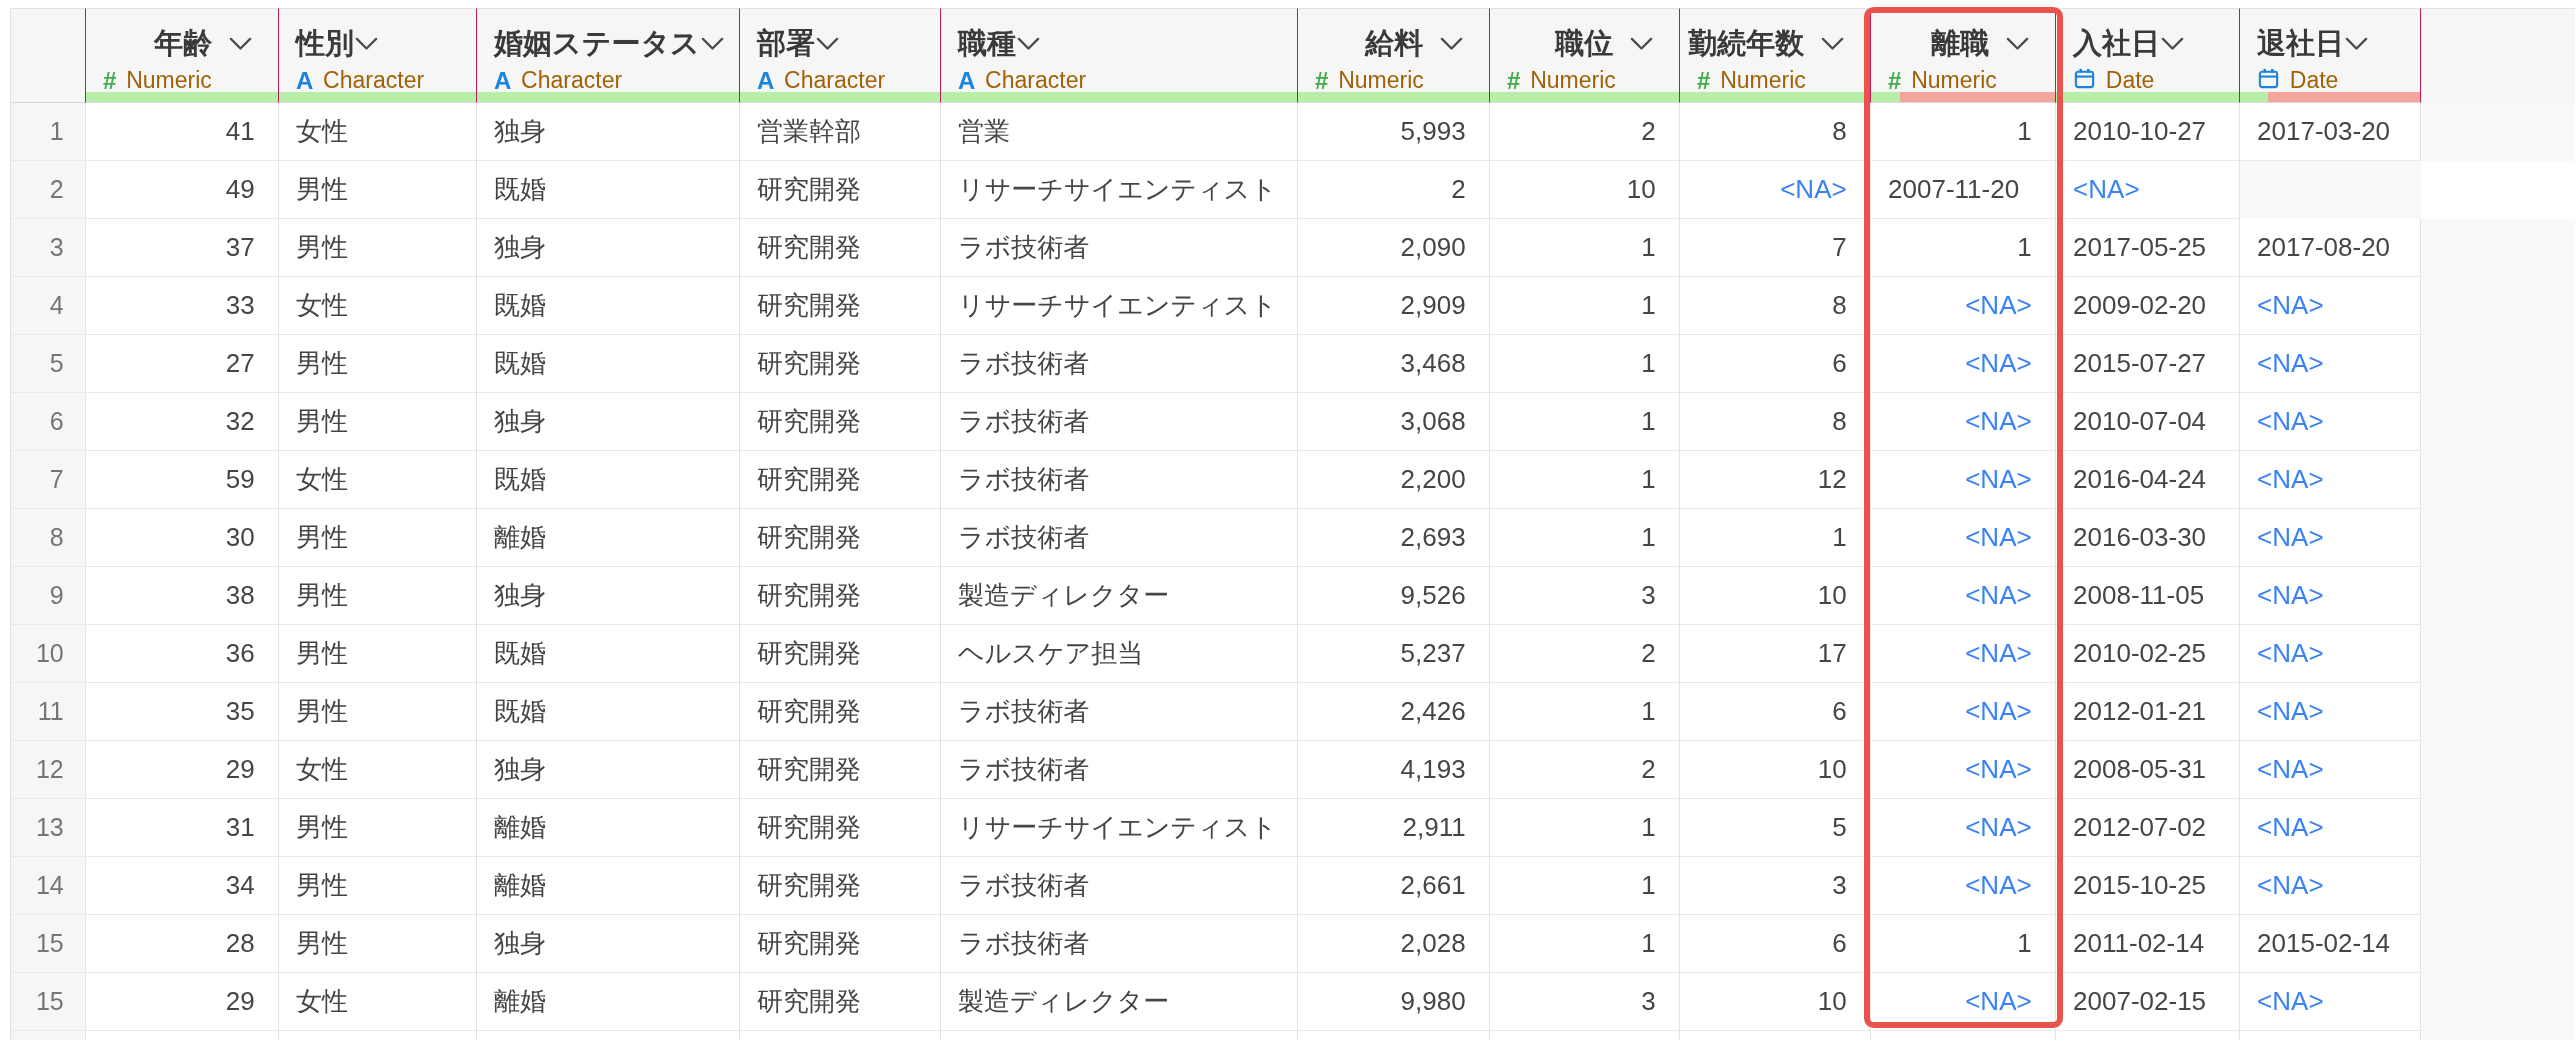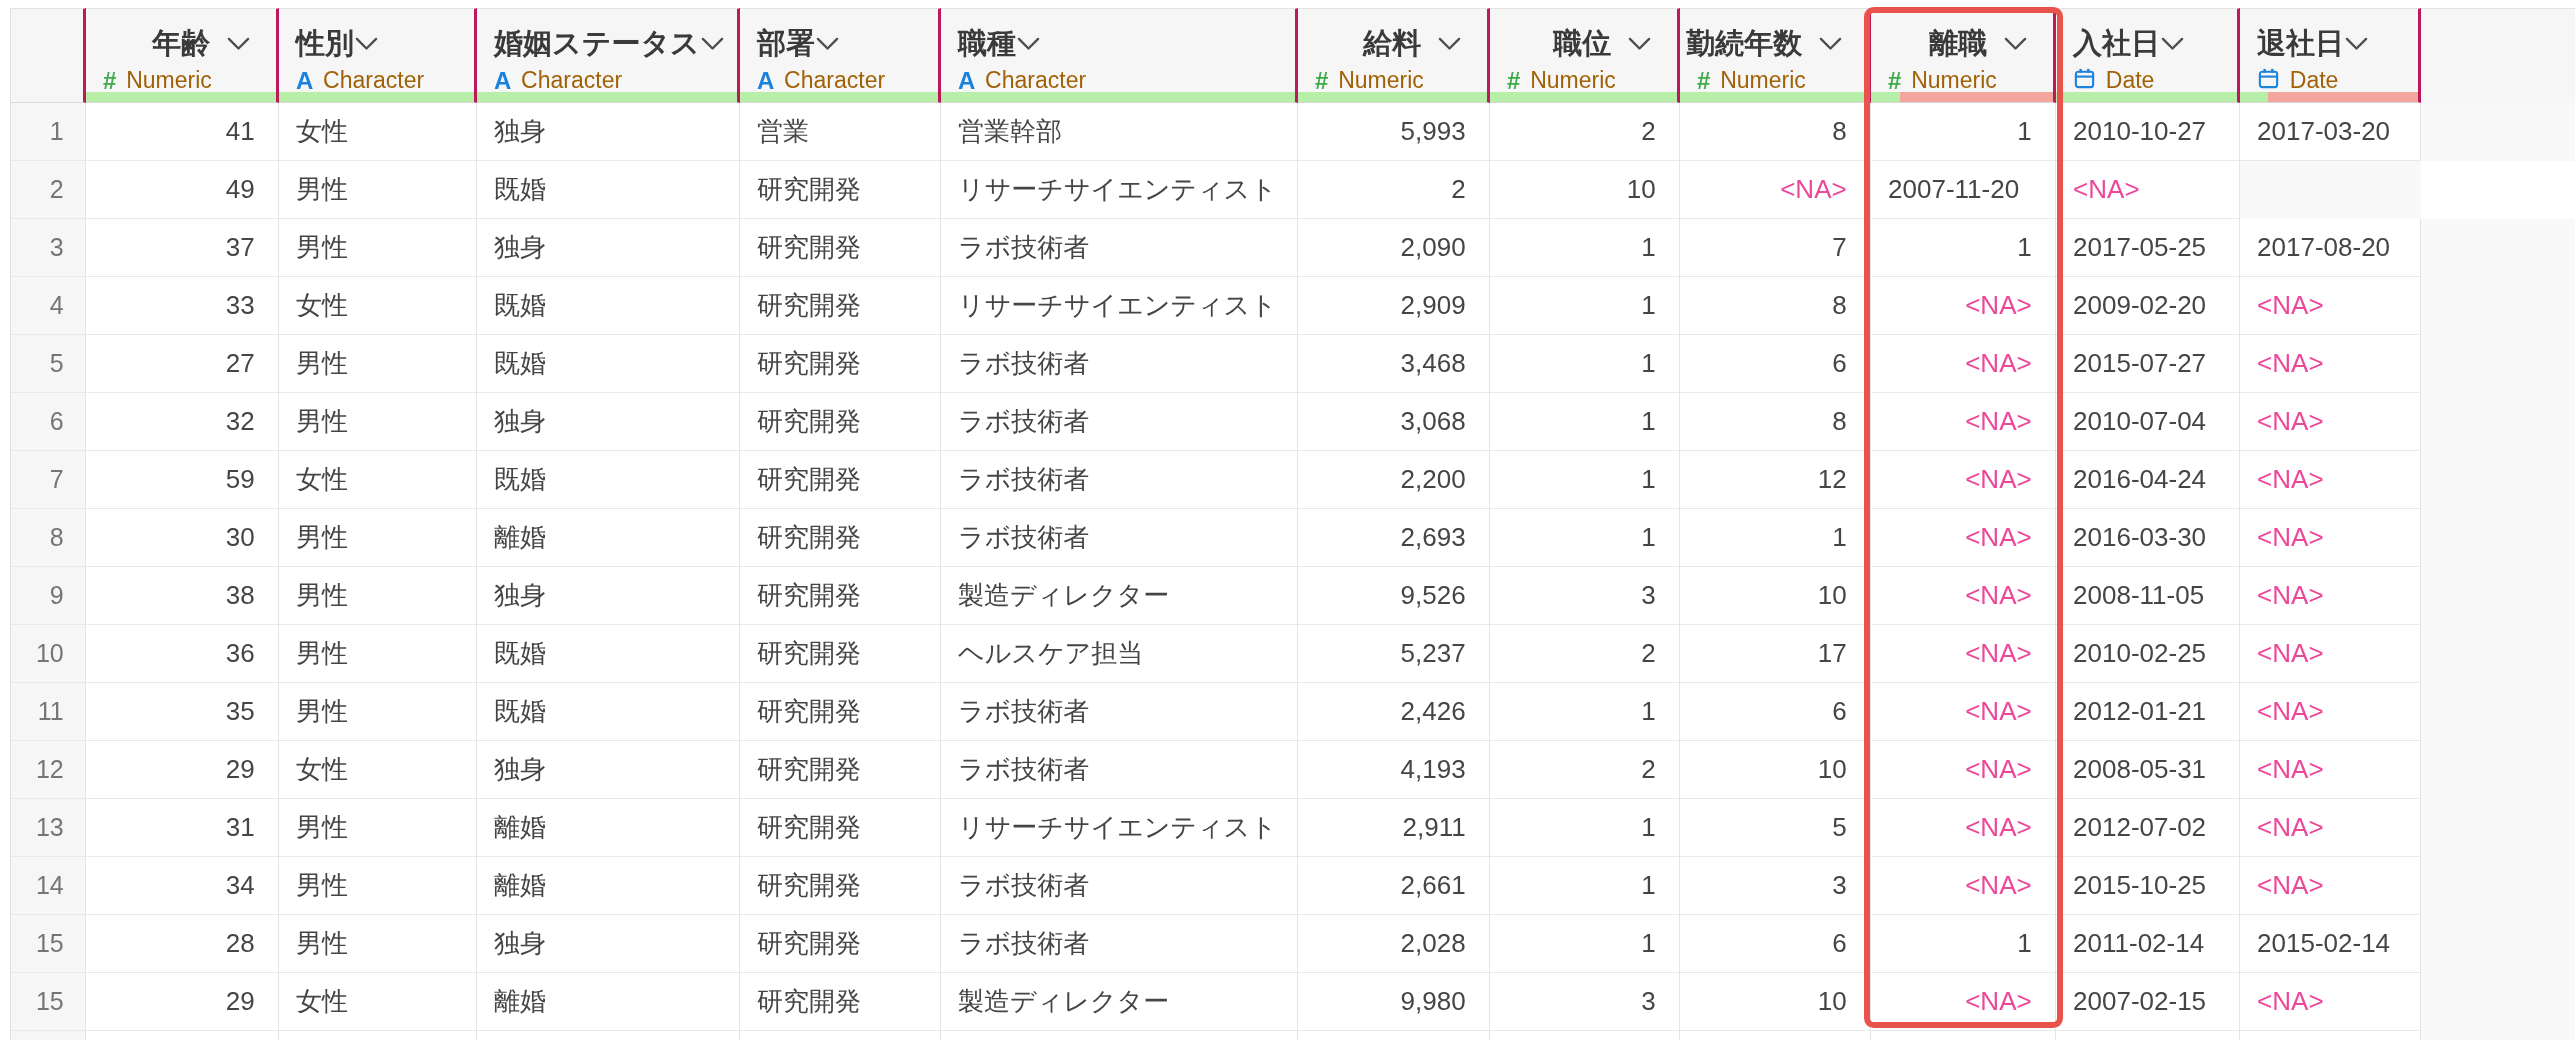--- a/index.html
+++ b/index.html
@@ -3,42 +3,42 @@
 <meta charset="utf-8">
 <style>
   html,body{margin:0;padding:0;background:#ffffff;}
   body{font-family:"Liberation Sans","DejaVu Sans",sans-serif;}
   .stage{position:relative;width:2576px;height:1041px;background:#ffffff;overflow:hidden;}
   .grid{display:grid;grid-template-columns:76px 193px 198px 263px 201px 357px 192px 190px 191px 185px 184px 181px 154px;margin-left:9.7px;}
   .header-row{margin-top:7.7px;height:95px;}
   .row{height:58px;}
 
   
-  .hc{position:relative;background:#f6f6f6;border-top:1px solid #e2e2e2;border-right:3px solid #be185d;border-bottom:1px solid #d9d9d9;box-sizing:border-box;padding:14.5px 25px 0 17.4px;}
+  .hc{position:relative;background:#f6f6f6;border-top:1px solid #e2e2e2;border-right:1px solid #be185d;border-bottom:1px solid #d9d9d9;box-sizing:border-box;padding:14.5px 25px 0 17.4px;}
   .hc.corner{border-left:1px solid #e2e2e2;}
   .hc.spacer{border-right:none;border-bottom:none;}
   .h1{display:flex;align-items:center;height:41px;}
   .h1.num{justify-content:flex-end;gap:15.4px;}
   .h1.txt{justify-content:flex-start;}
   .h-label{font-size:29px;font-weight:bold;color:#3a3a3a;white-space:nowrap;}
   .chev{display:flex;align-items:center;}
   .h2{display:flex;align-items:center;gap:9.7px;height:31px;margin-top:1px;}
   .ticon{font-weight:bold;font-size:24px;line-height:1;}
   .ticon.green{color:#3fab4a;}
   .ticon.blue{color:#1b82dd;}
   .tname{font-size:23px;color:#a16207;}
   .qbar{position:absolute;left:0;right:0;bottom:0;height:9.7px;display:flex;}
   .qbar .seg-g{background:#b7efa9;height:100%;}
   .qbar .seg-r{background:#f3a59e;height:100%;}
 
   
   .bc{background:#ffffff;border-right:1px solid #e4e4e4;border-bottom:1px solid #e9e9e9;box-sizing:border-box;font-size:26px;color:#454545;display:flex;align-items:center;padding:0 23px 0 17.4px;overflow:hidden;white-space:nowrap;}
   .bc.right{justify-content:flex-end;}
   .bc.rownum{background:#f6f6f6;color:#757575;justify-content:flex-end;border-left:1px solid #e2e2e2;font-size:25px;padding-right:21px;}
-  .bc.na{color:#ec4899;}
+  .bc.na{color:#3b82f6;}
   .bc.spacer{background:#f9f9f9;border-right:none;border-bottom:none;}
 
   
   .hl{position:absolute;left:1864px;top:6.8px;width:199px;height:1021px;border:6.8px solid #e8544b;border-radius:9.7px;box-sizing:border-box;pointer-events:none;z-index:5;}
 </style>
 </head>
 <body>
 
 <div class="stage">
   <div class="grid header-row" id="headerRow">
@@ -243,22 +243,22 @@
         </div>
       </div>
       <div class="hc spacer"></div>
     </div>
   <div id="bodyRows">
       <div class="grid row">
         <div class="bc rownum">1</div>
         <div class="bc right">41</div>
         <div class="bc ">女性</div>
         <div class="bc ">独身</div>
+        <div class="bc ">営業幹部</div>
         <div class="bc ">営業</div>
-        <div class="bc ">営業幹部</div>
         <div class="bc right">5,993</div>
         <div class="bc right">2</div>
         <div class="bc right">8</div>
         <div class="bc right">1</div>
         <div class="bc ">2010-10-27</div>
         <div class="bc ">2017-03-20</div>
         <div class="bc spacer"></div>
       </div>
       <div class="grid row">
         <div class="bc rownum">2</div>

